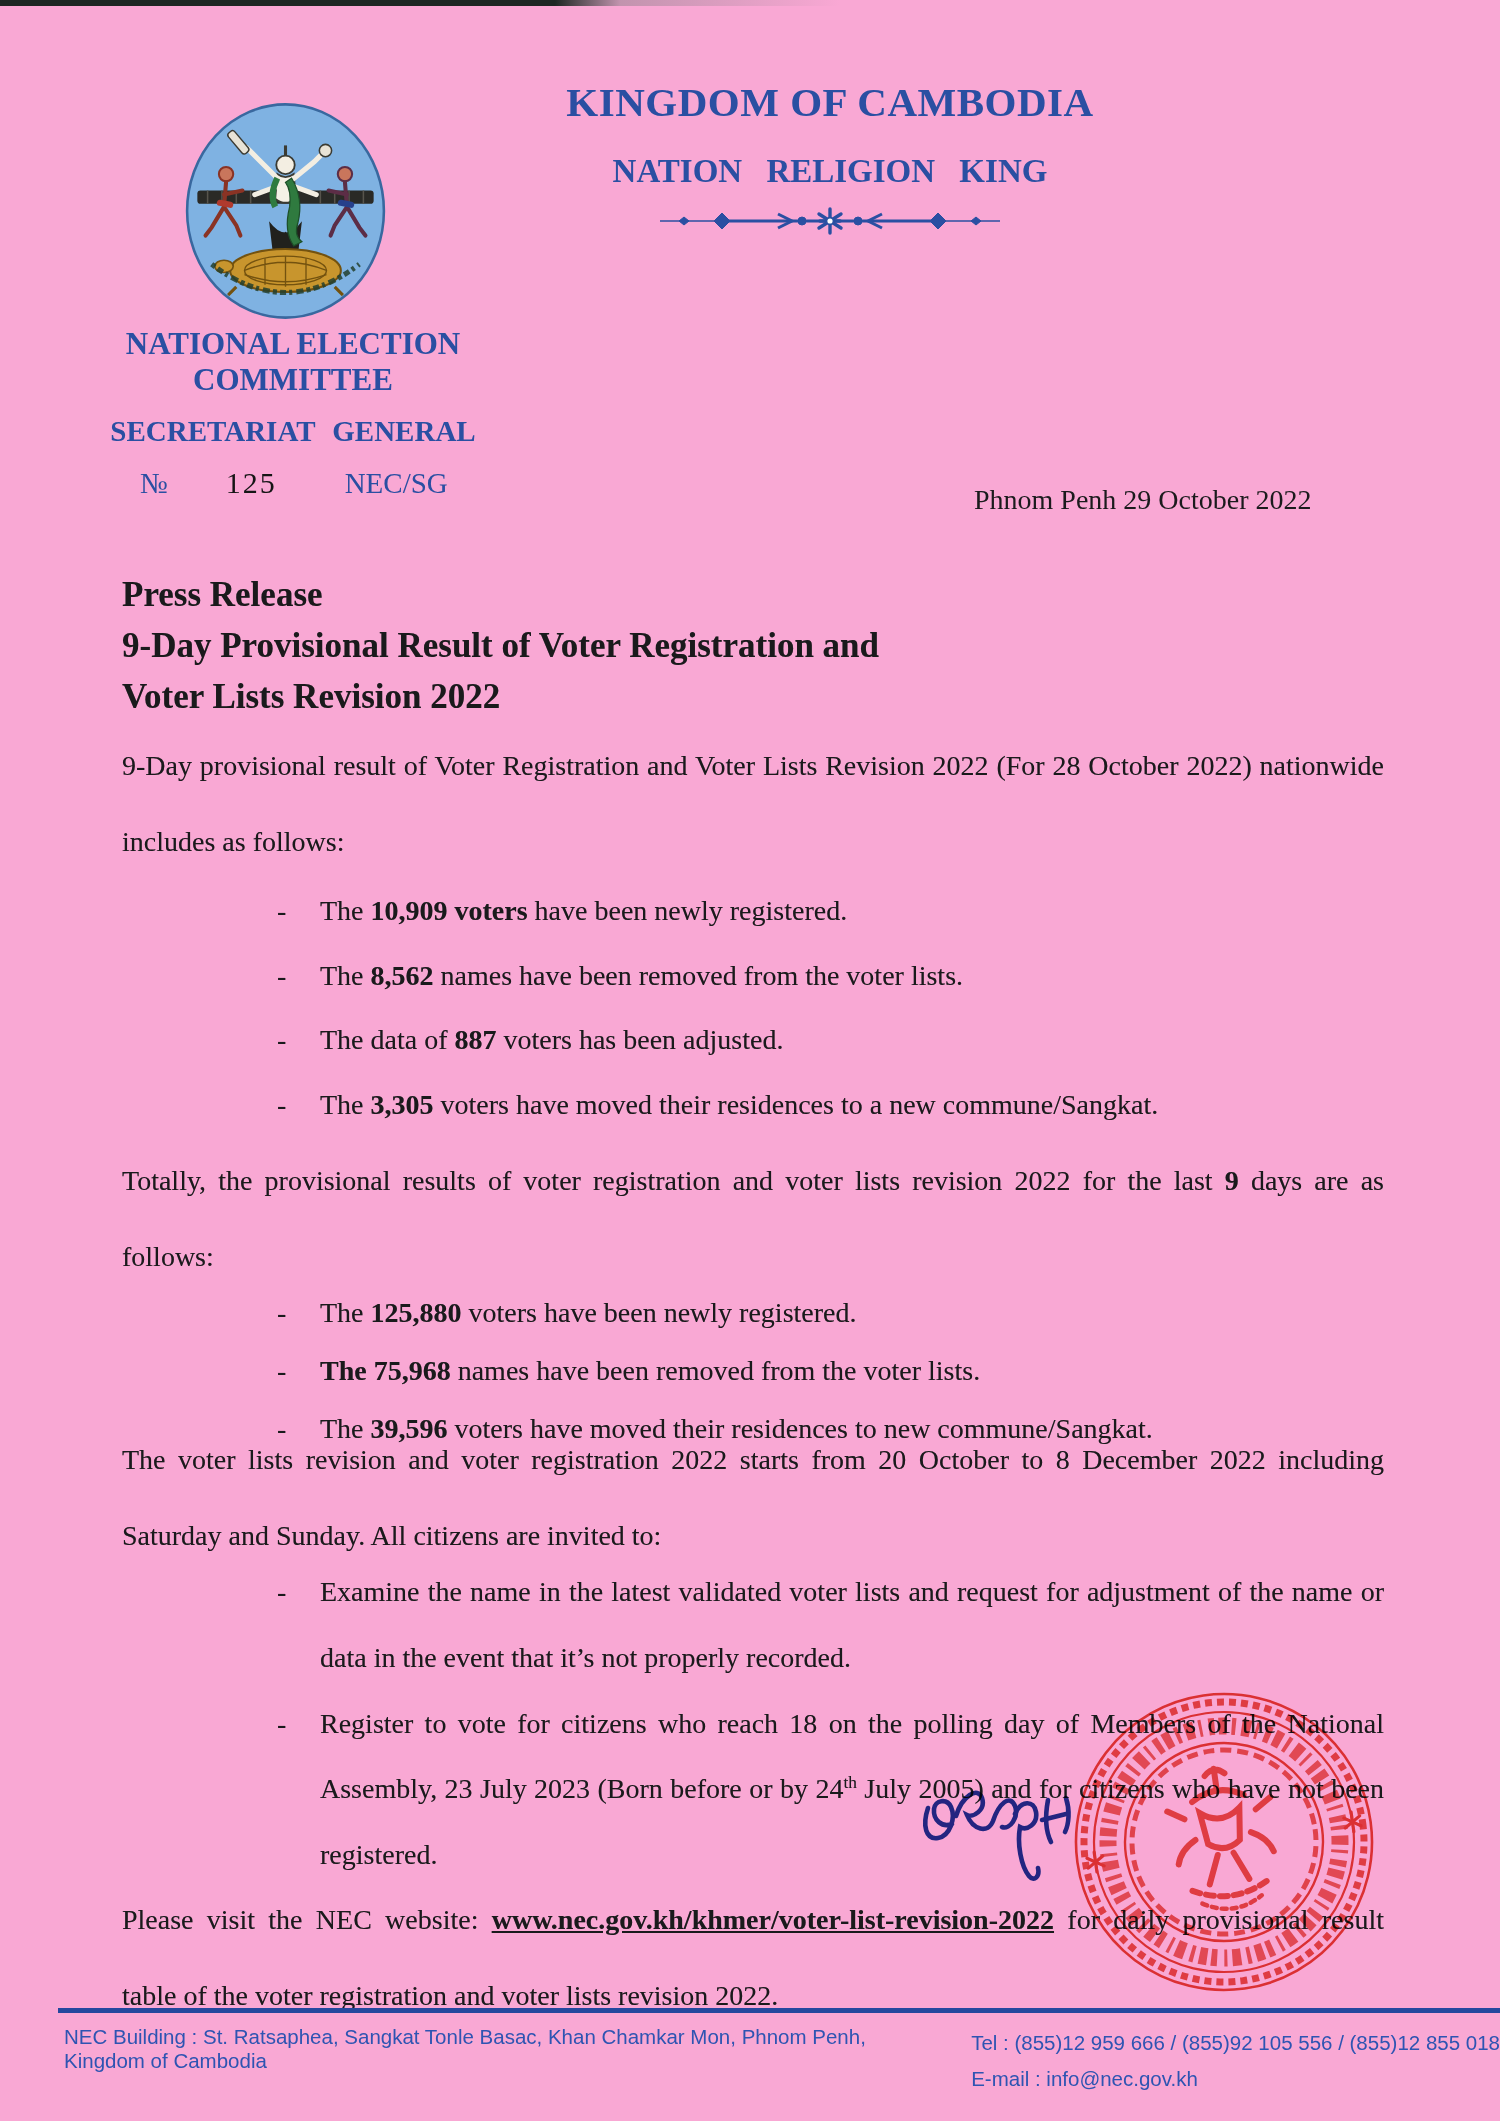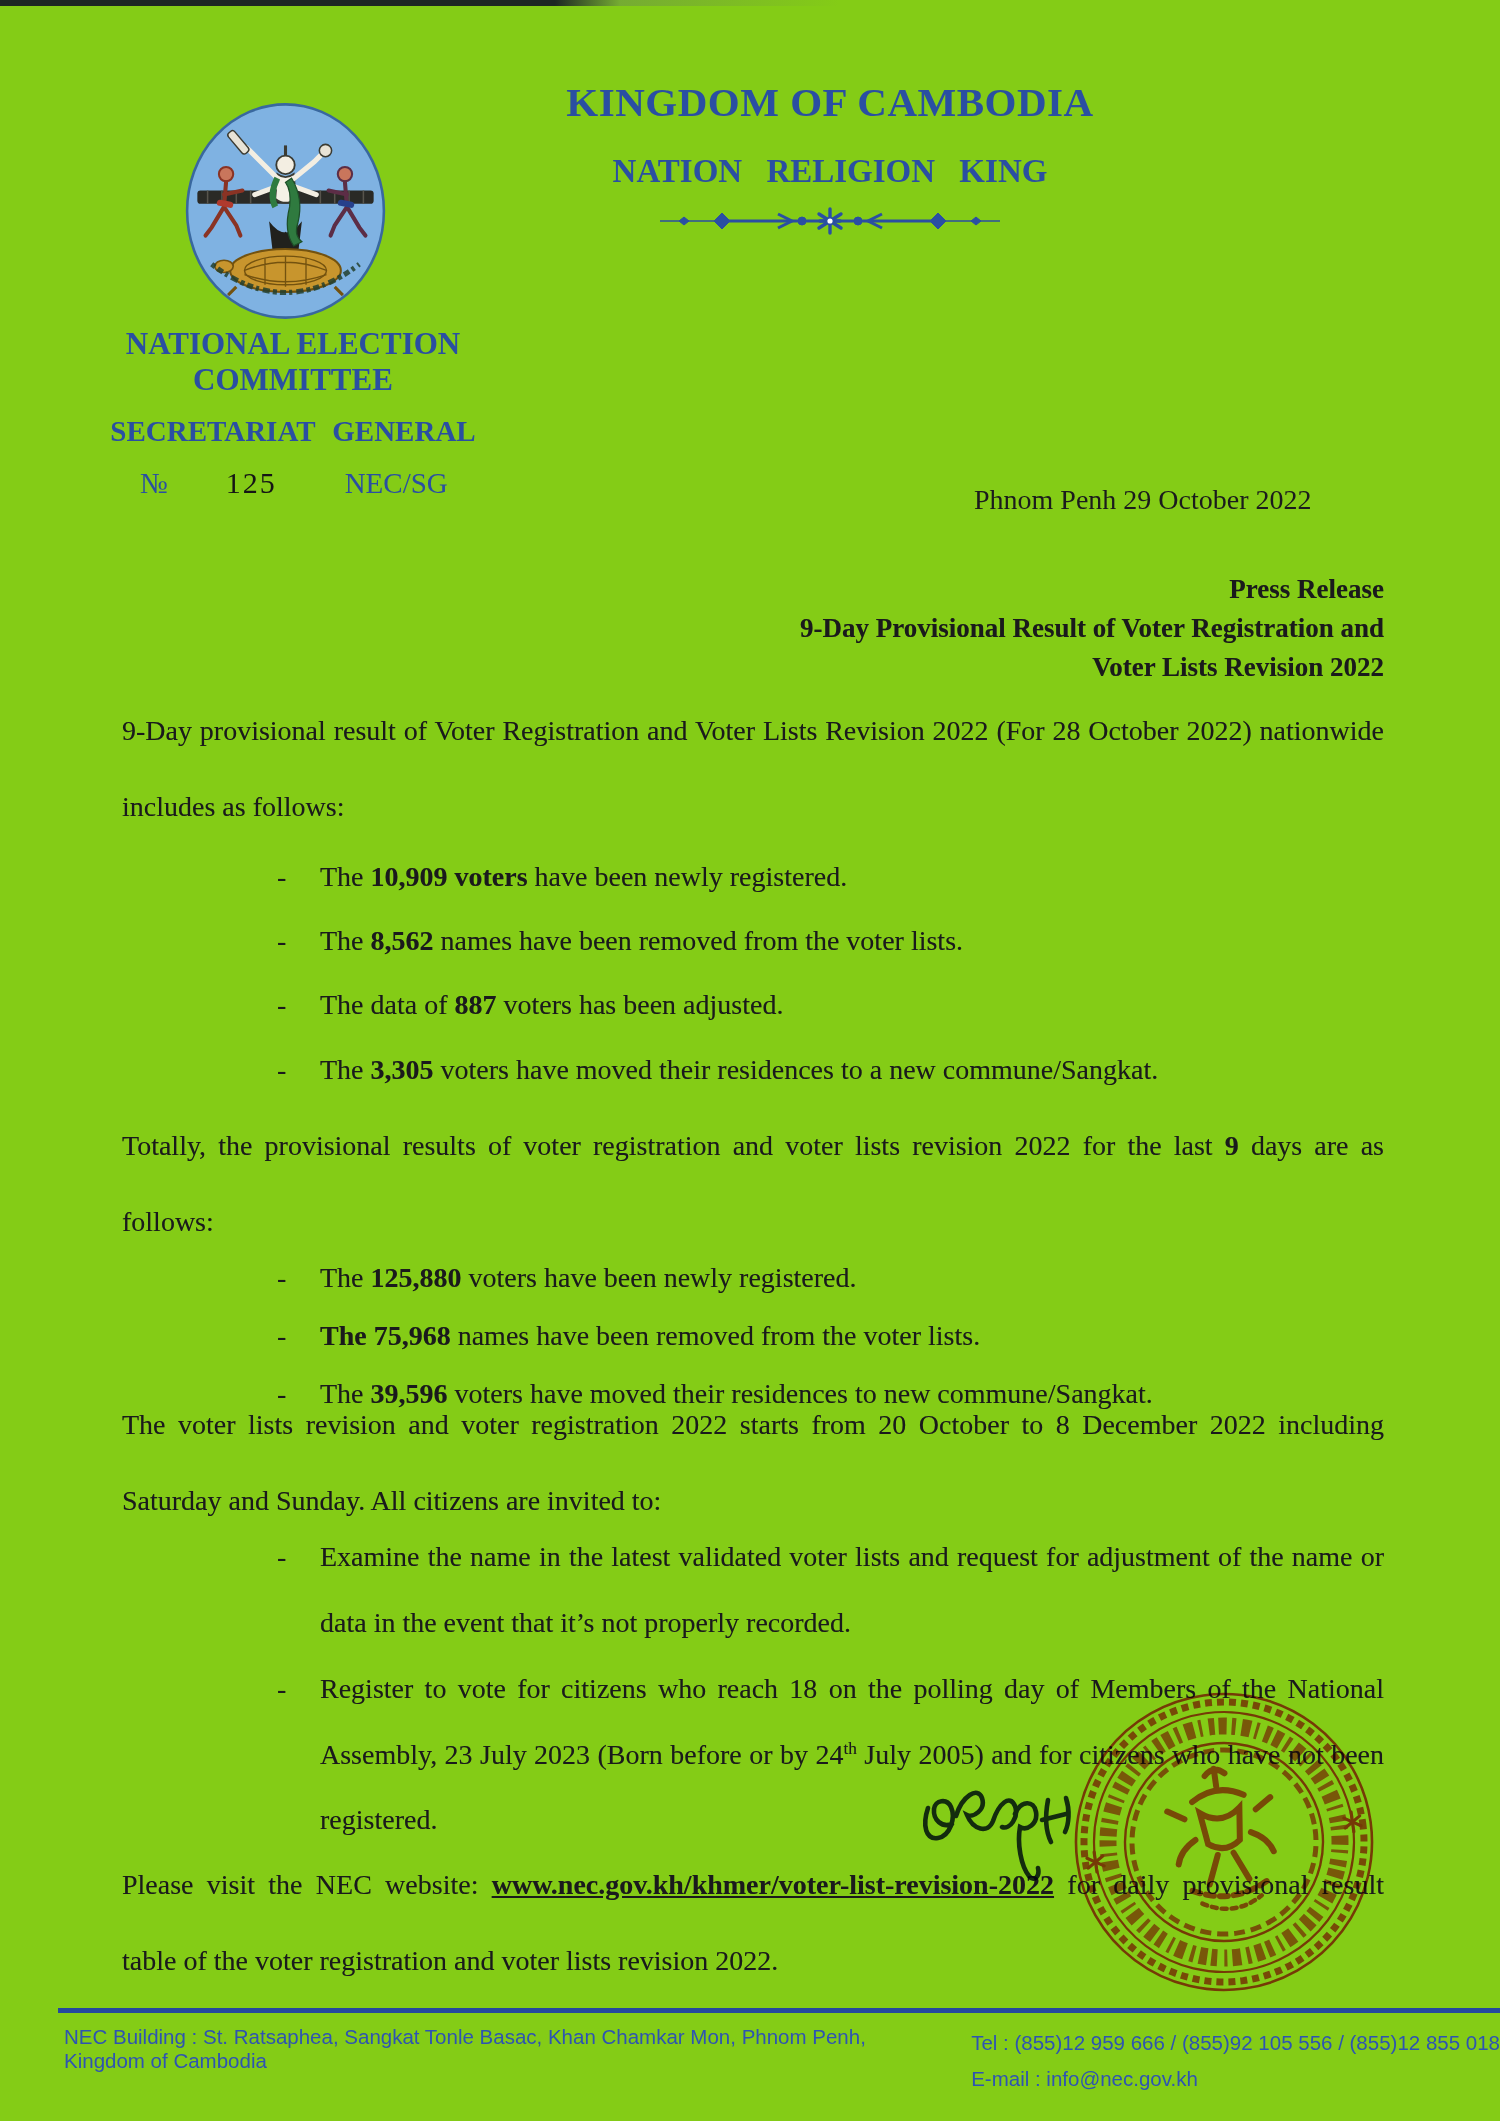--- a/index.html
+++ b/index.html
@@ -1,18 +1,18 @@
 <!DOCTYPE html>
 <html><head>
 <meta charset="utf-8">
 <style>
   html,body{margin:0;padding:0;background:#e8e8e6;}
   .page{
     position:relative; width:1500px; height:2121px; margin:0 auto;
-    background:#84cc16; overflow:hidden;
+    background:#f9a8d4; overflow:hidden;
     font-family:"Liberation Serif", serif; color:#1a1a1c;
   }
   
   .scan-bar{position:absolute;left:0;top:0;height:6px;width:840px;
     background:linear-gradient(to right,#1d2723 0,#1d2723 555px,rgba(90,110,104,.35) 620px,rgba(120,140,135,0) 840px);}
   
   .emblem{position:absolute;left:183px;top:100px;width:205px;height:222px;}
   .hdr-right{position:absolute;left:455px;top:78px;width:750px;text-align:center;color:#2a4fa2;}
   .hdr-kingdom{font-size:41px;font-weight:bold;letter-spacing:.5px;}
   .hdr-motto{font-size:33px;font-weight:bold;margin-top:27px;word-spacing:16px;}
@@ -21,21 +21,21 @@
   .org-name{font-size:31px;font-weight:bold;}
   .org-sub{font-size:29px;font-weight:bold;margin-top:17px;word-spacing:10px;}
   .doc-no{margin-top:18px;font-size:29px;display:flex;align-items:baseline;text-align:left;}
   .doc-no .lbl{margin-left:112px;}
   .doc-no .val{margin-left:58px;color:#151515;font-size:30px;letter-spacing:2px;}
   .doc-no .sfx{margin-left:68px;}
   .dateline{position:absolute;left:974px;top:484px;font-size:28px;color:#1b1b1d;}
   
   .content{position:absolute;left:122px;top:570px;width:1262px;font-size:28px;
     text-shadow:0 0 .5px rgba(25,25,28,.35);}
-  .press-title{text-align:right;font-weight:bold;font-size:27px;line-height:1.45;}
+  .press-title{text-align:left;font-weight:bold;font-size:35px;line-height:1.45;}
   p{margin:0;text-align:justify;line-height:2.7;}
   .p-intro{margin-top:6px;}
   .p-total{margin-top:6px;}
   .p-sched{margin-top:-30px;}
   .p-visit{margin-top:-6px;}
   ul{list-style:none;margin:0;padding:0;margin-left:153px;}
   li{position:relative;padding-left:45px;text-align:justify;}
   li::before{content:"-";position:absolute;left:2px;}
   .list-9day li{line-height:2.3;}
   .list-total{margin-top:-16px;}

